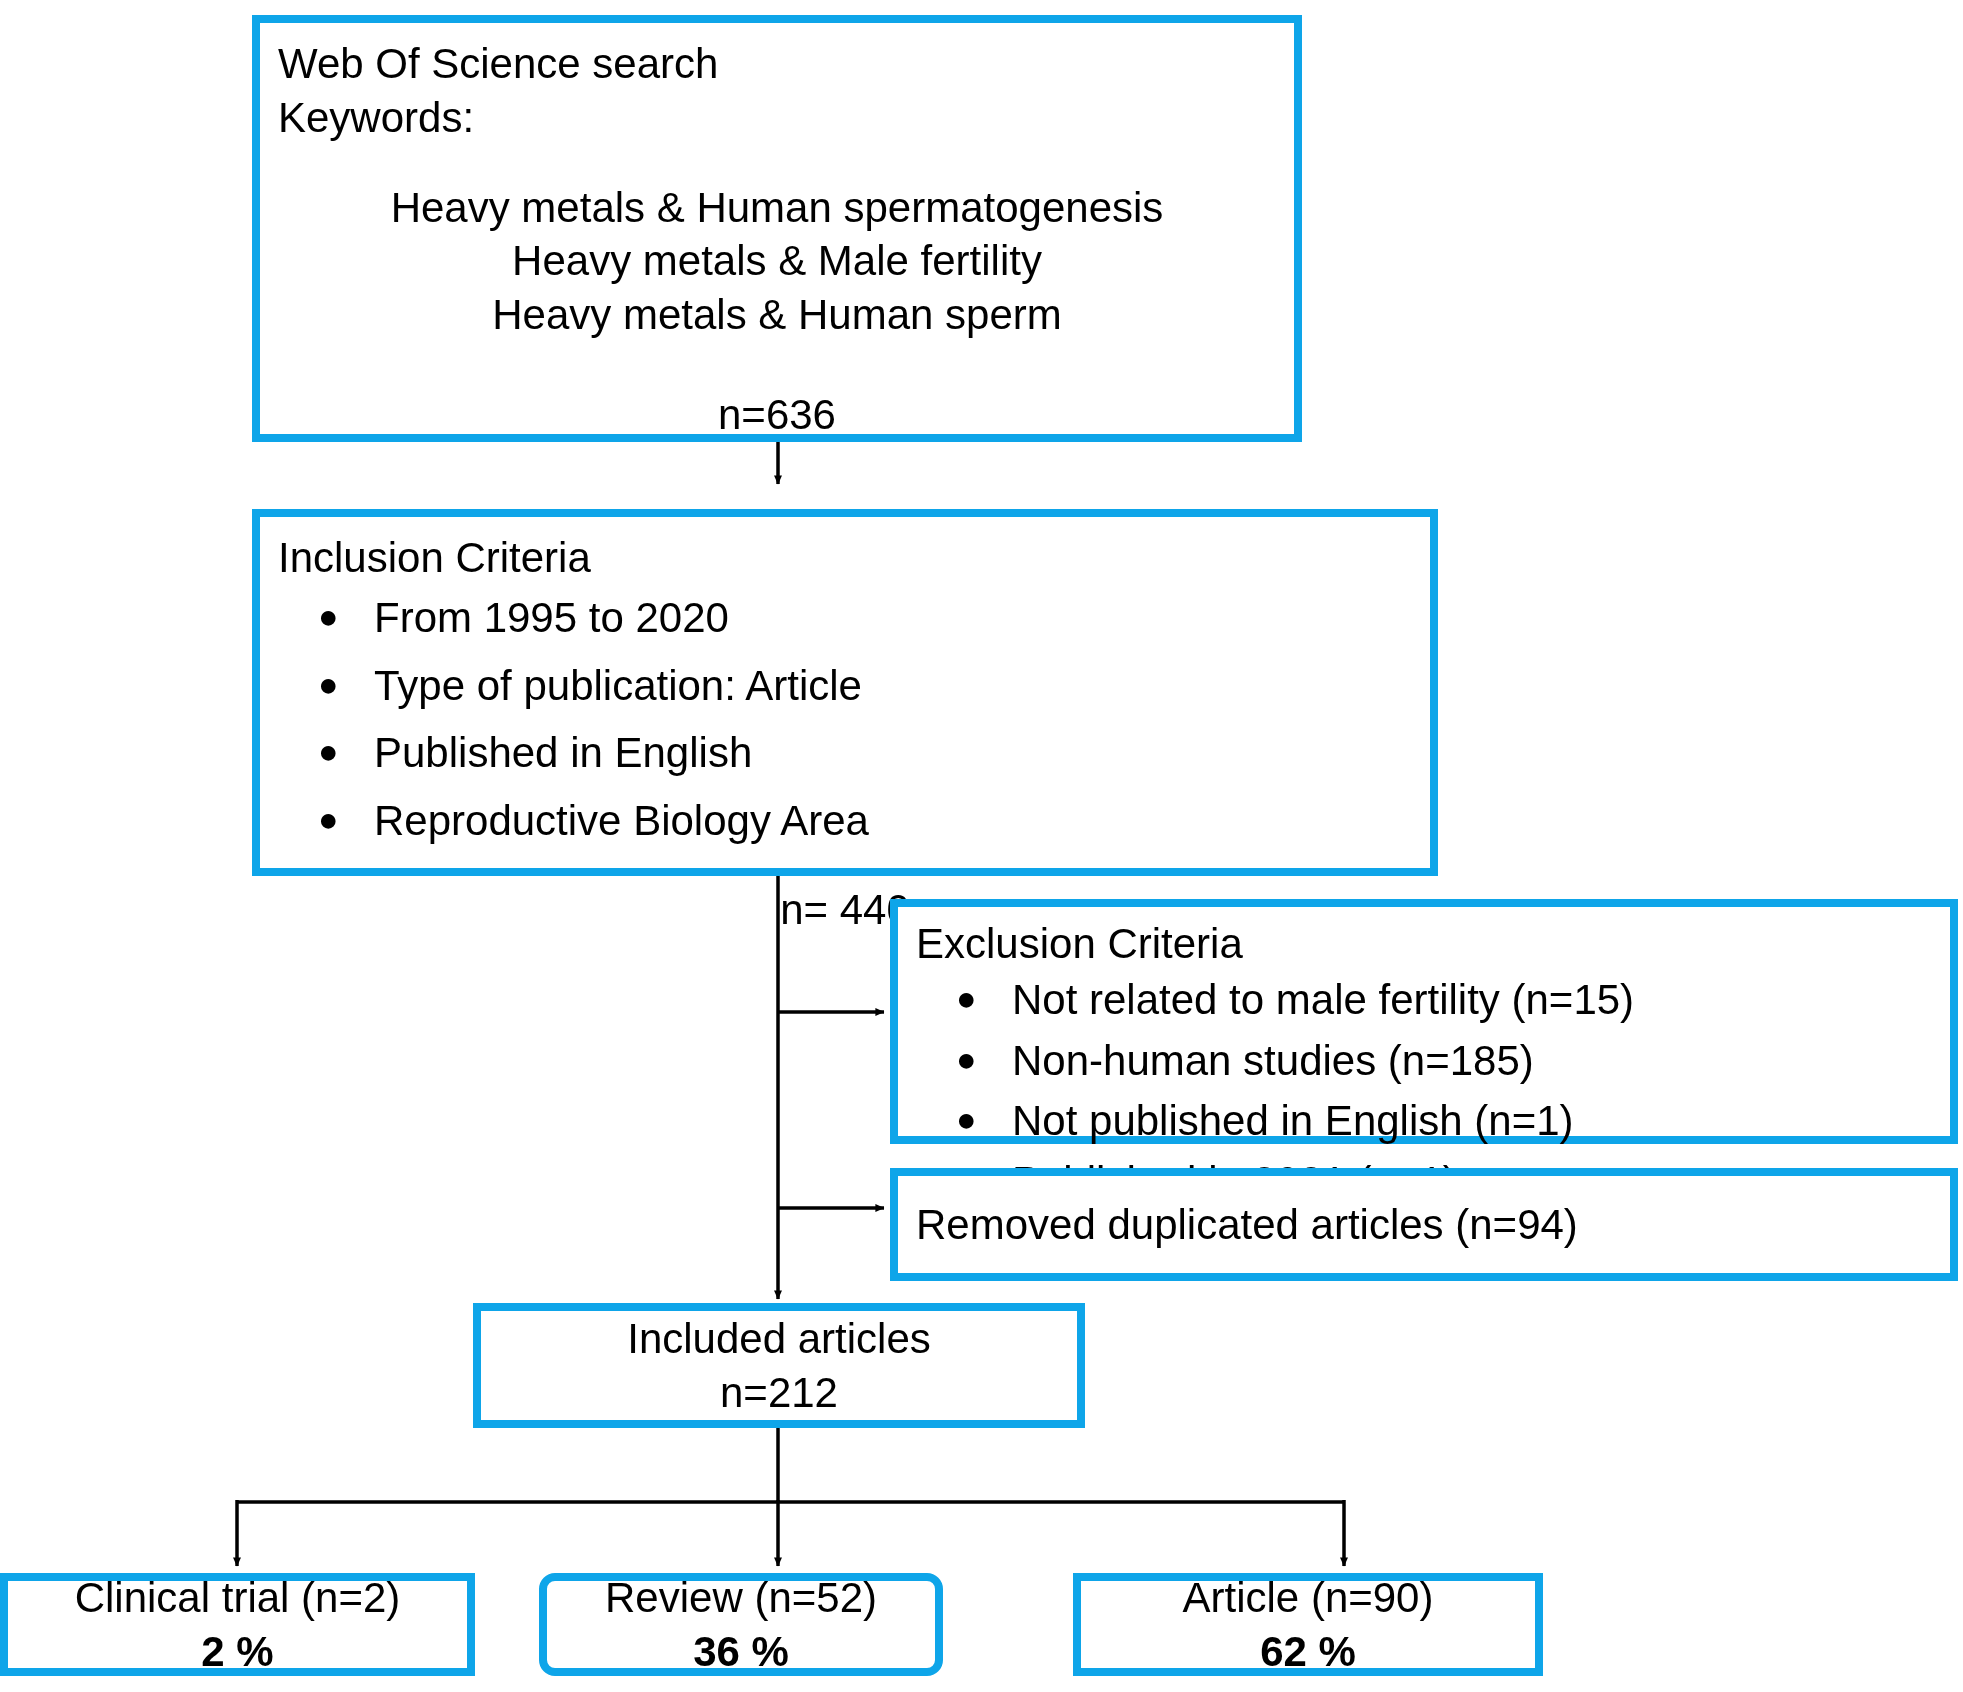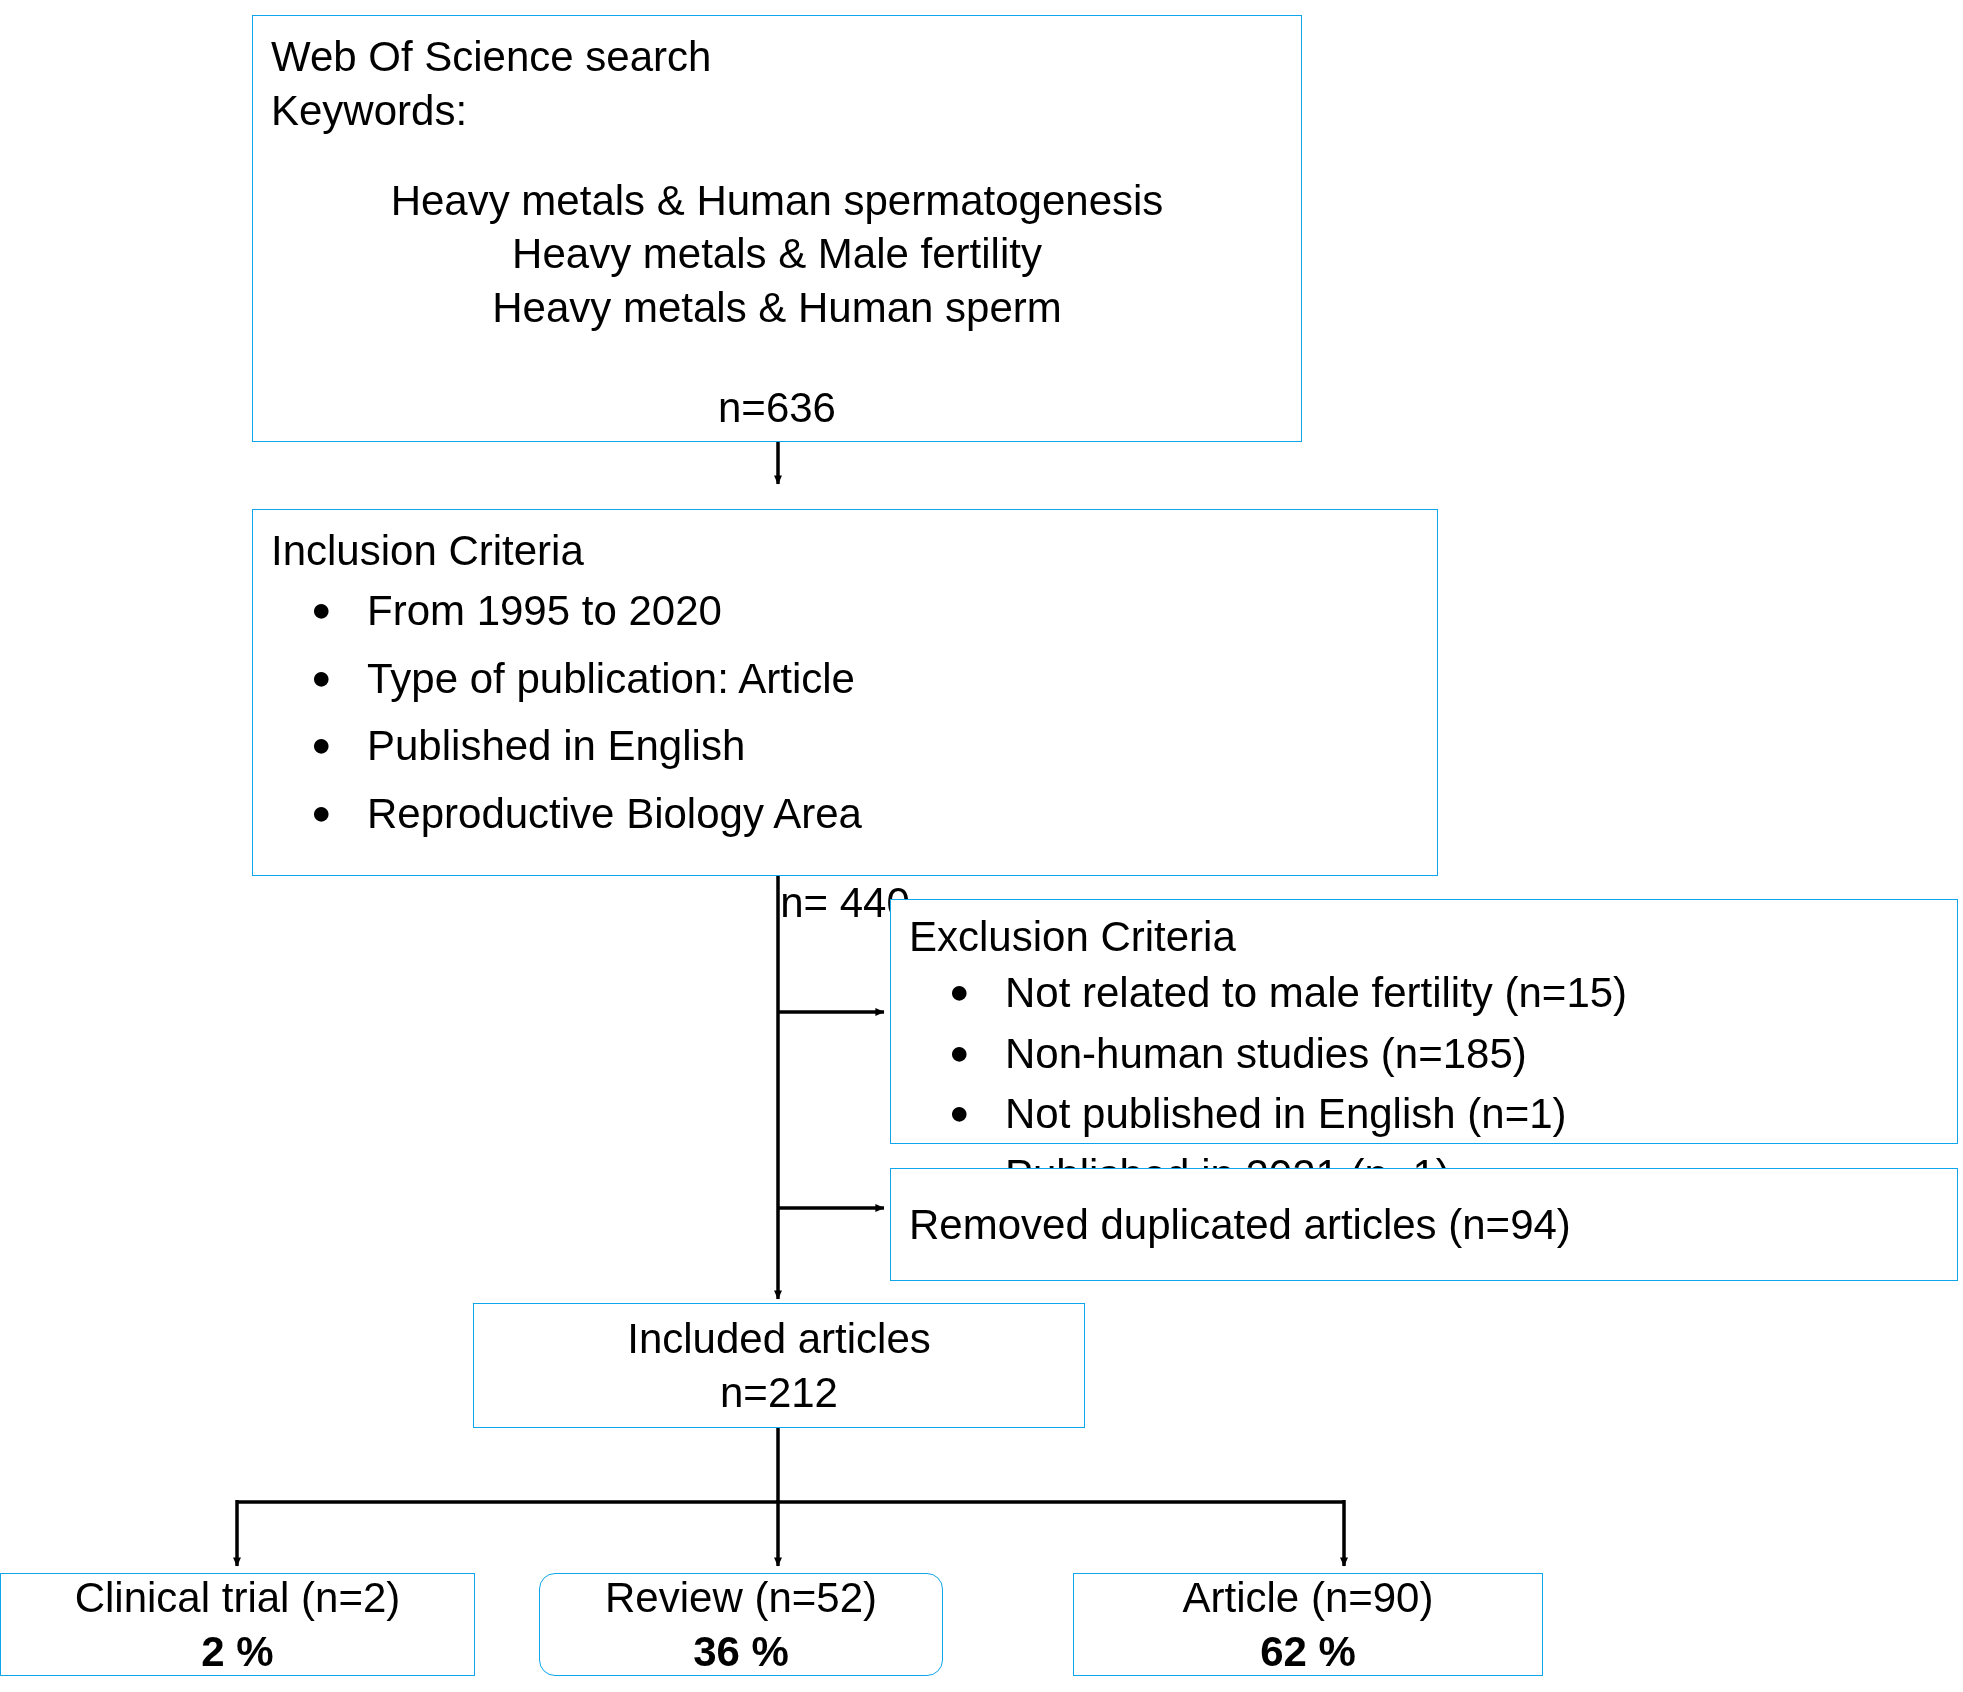--- a/index.html
+++ b/index.html
@@ -21,21 +21,21 @@
   .flow-svg {
     position: absolute;
     left: 0;
     top: 0;
     width: 1963px;
     height: 1692px;
   }
   .node {
     position: absolute;
     box-sizing: border-box;
-    border: 1px solid #0ea5e9;
+    border: 8px solid #0ea5e9;
     background: #ffffff;
     font-size: 42px;
     line-height: 1.28;
     color: #000000;
   }
   .node .pad {
     padding: 14px 18px;
   }
   .title-line {
     white-space: pre;

